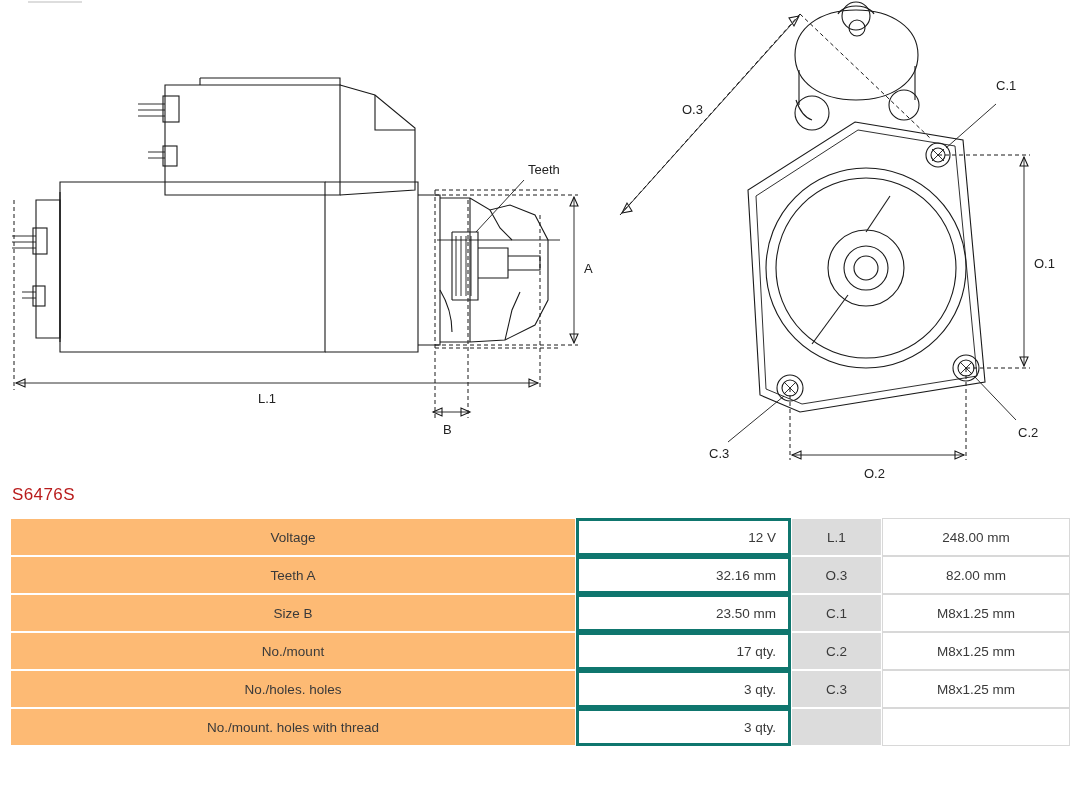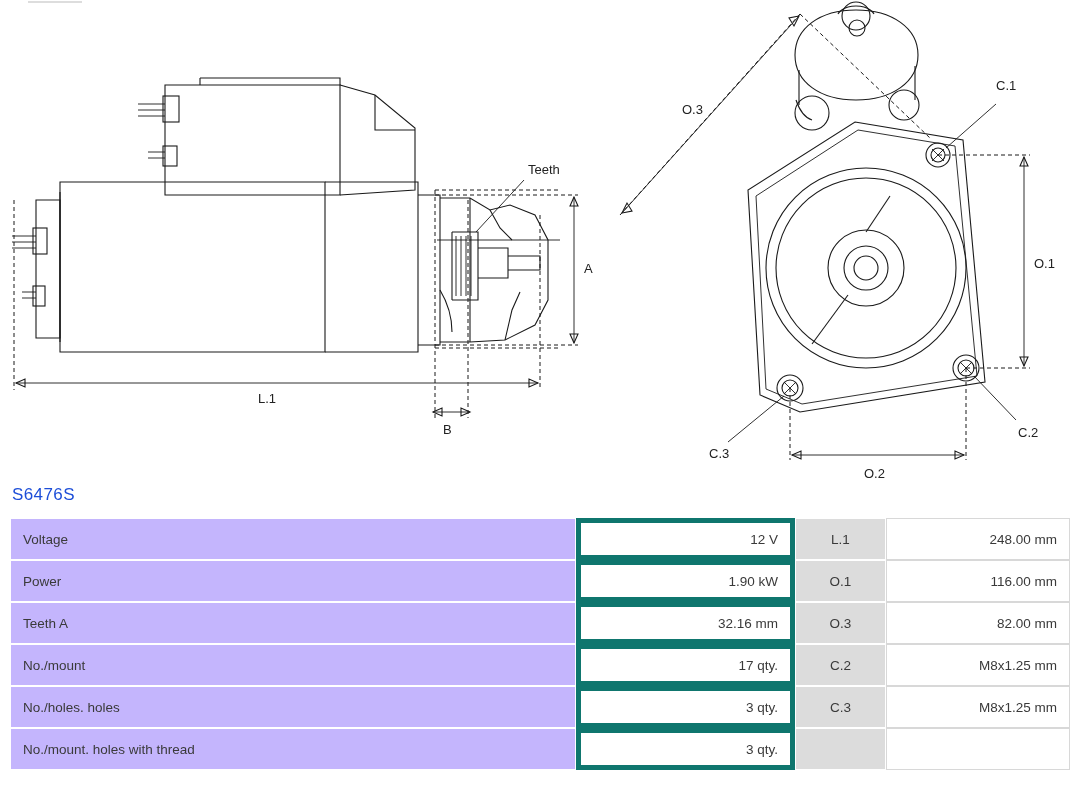--- a/index.html
+++ b/index.html
@@ -28,21 +28,21 @@
     height: 480px;
   }
   .drawings svg {
     display: block;
   }
   .part-number {
     position: absolute;
     left: 12px;
     top: 485px;
     font-size: 17px;
-    color: #1d4ed8;
+    color: #b91c1c;
     letter-spacing: 0.4px;
   }
   .spec-table {
     position: absolute;
     left: 10px;
     top: 518px;
     width: 1060px;
     border-collapse: separate;
     border-spacing: 0;
     font-size: 13.5px;
@@ -51,36 +51,36 @@
     height: 32px;
     padding: 0 12px;
     border: 1px solid #ffffff;
     background: #dddddd;
     color: #3a3a3a;
     vertical-align: middle;
     white-space: nowrap;
   }
   .spec-table td.label {
     width: 540px;
-    text-align: left;
-    background: #c4b5fd;
+    text-align: center;
+    background: #fdba74;
   }
   .spec-table td.value {
     width: 185px;
     text-align: right;
     background: #ffffff;
-    border: 5px solid #0f766e;
+    border: 3px solid #0f766e;
   }
   .spec-table td.label2 {
     width: 65px;
     text-align: center;
     background: #dcdcdc;
   }
   .spec-table td.value2 {
-    text-align: right;
+    text-align: center;
     background: #ffffff;
     border: 1px solid #d8d8d8;
   }
   .spec-table td.empty {
     background: #dcdcdc;
   }
   .spec-table td.empty-white {
     background: #ffffff;
     border: 1px solid #d8d8d8;
   }
@@ -255,32 +255,32 @@
 
   <table class="spec-table">
     <tbody>
       <tr>
         <td class="label">Voltage</td>
         <td class="value">12 V</td>
         <td class="label2">L.1</td>
         <td class="value2">248.00 mm</td>
       </tr>
       <tr>
-        <td class="label">Power</td>
-        <td class="value">1.90 kW</td>
-        <td class="label2">O.1</td>
-        <td class="value2">116.00 mm</td>
-      </tr>
-      <tr>
         <td class="label">Teeth A</td>
         <td class="value">32.16 mm</td>
         <td class="label2">O.3</td>
         <td class="value2">82.00 mm</td>
       </tr>
       <tr>
+        <td class="label">Size B</td>
+        <td class="value">23.50 mm</td>
+        <td class="label2">C.1</td>
+        <td class="value2">M8x1.25 mm</td>
+      </tr>
+      <tr>
         <td class="label">No./mount</td>
         <td class="value">17 qty.</td>
         <td class="label2">C.2</td>
         <td class="value2">M8x1.25 mm</td>
       </tr>
       <tr>
         <td class="label">No./holes. holes</td>
         <td class="value">3 qty.</td>
         <td class="label2">C.3</td>
         <td class="value2">M8x1.25 mm</td>

